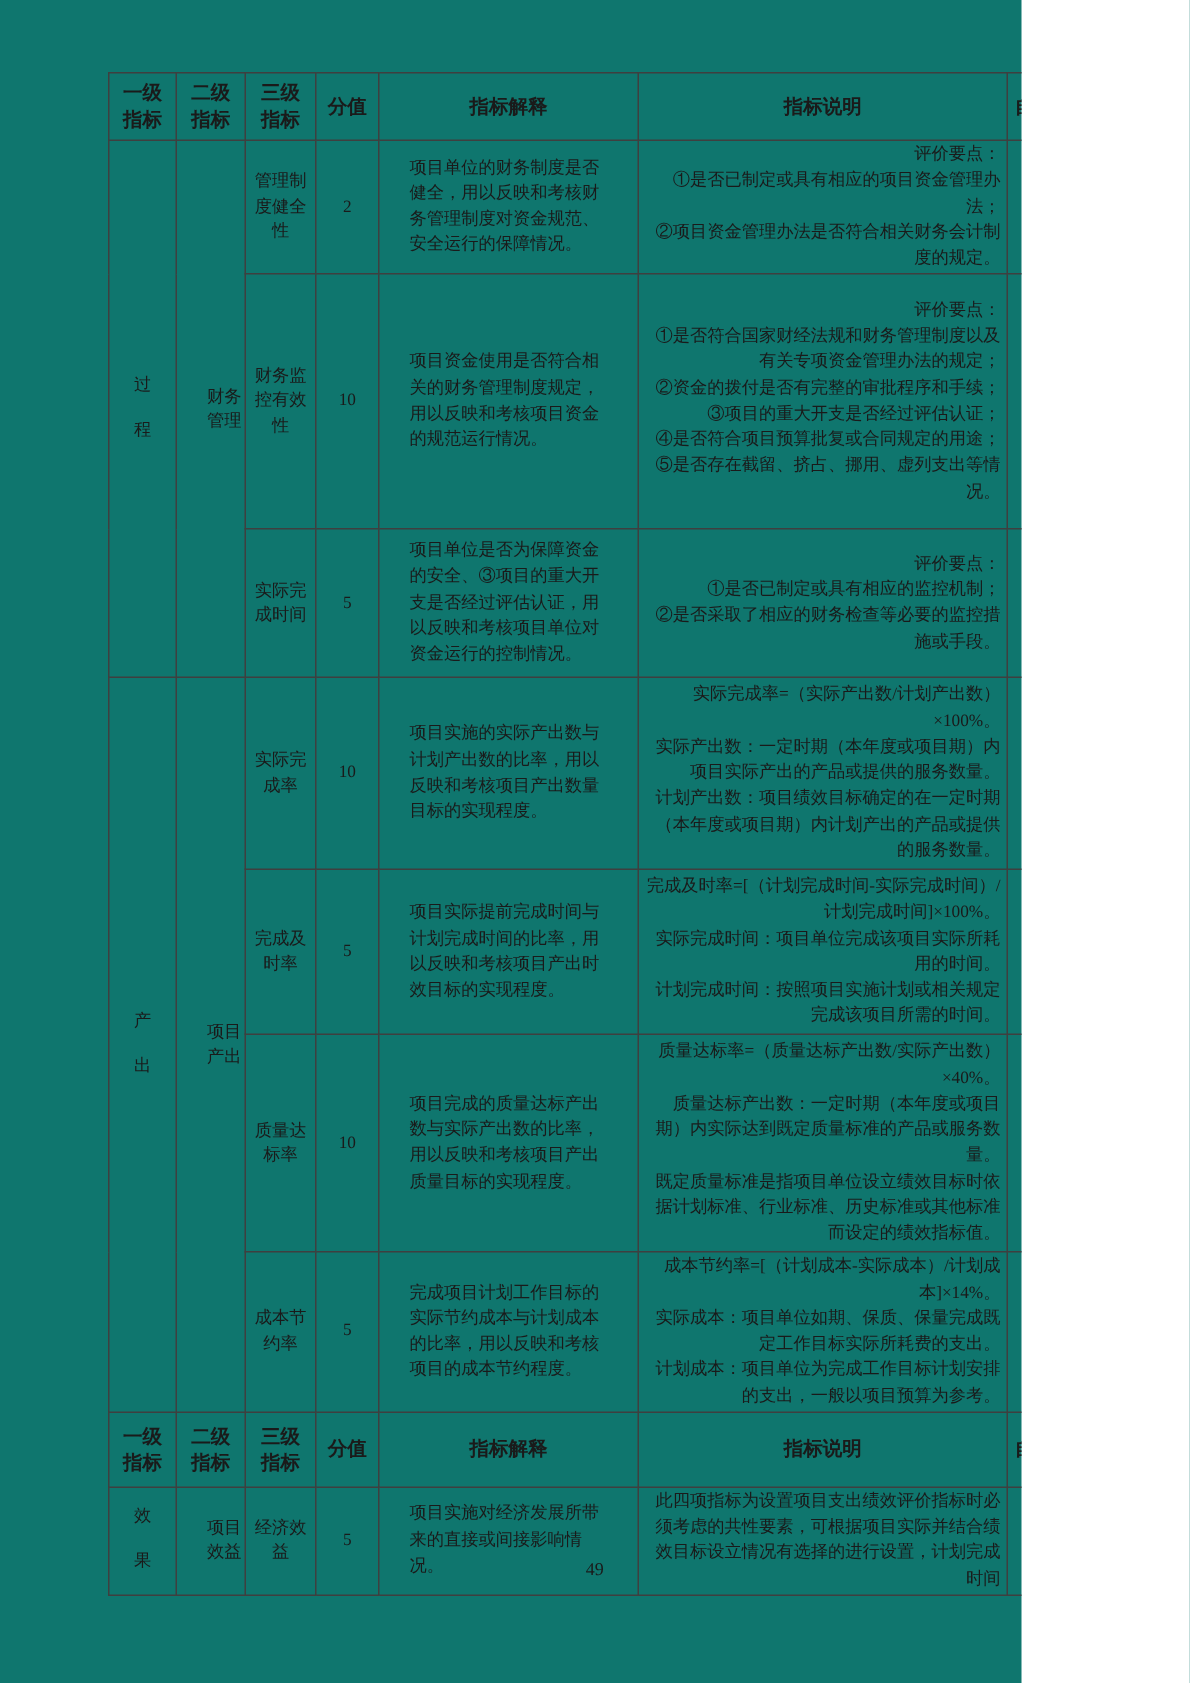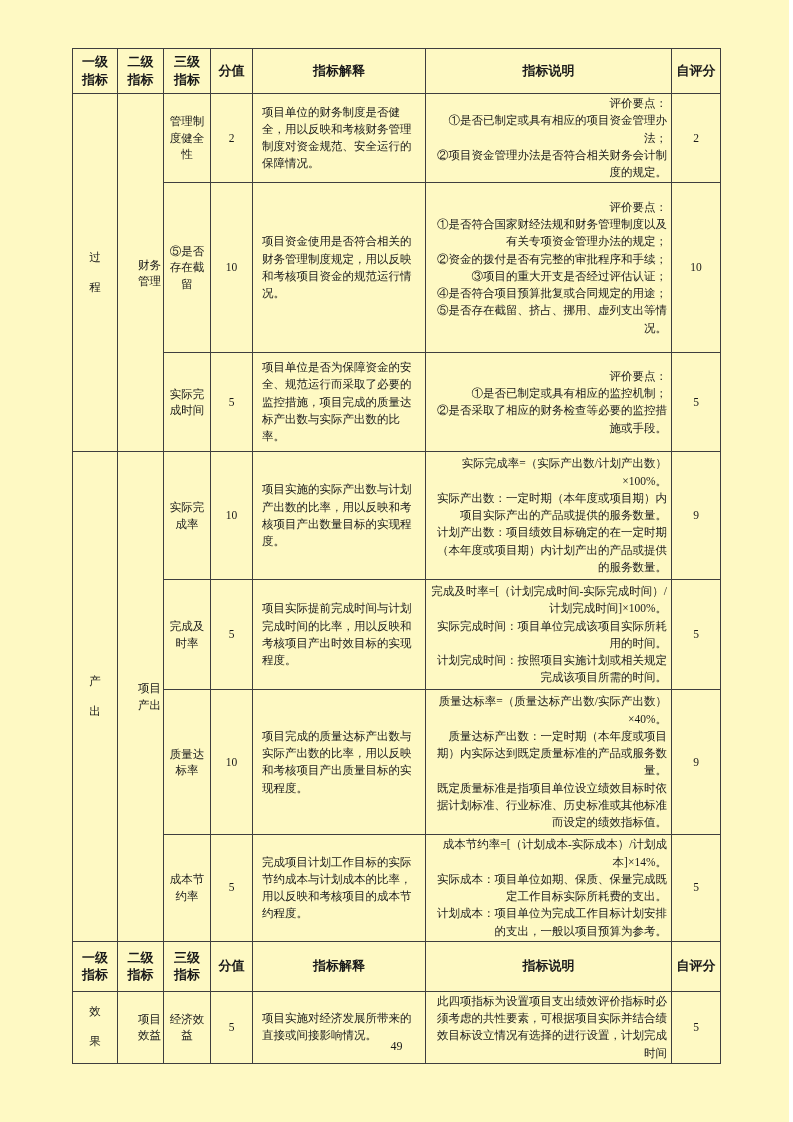--- a/index.html
+++ b/index.html
@@ -3,23 +3,23 @@
 <meta charset="utf-8">
 <style>
   html, body {
     margin: 0;
     padding: 0;
     background: #ffffff;
     font-family: "Liberation Serif", "DejaVu Serif", serif;
   }
   .page {
     position: relative;
-    width: 789px;
+    width: 681px;
     height: 1122px;
-    background: #fef9c3;
+    background: #0f766e;
     overflow: hidden;
   }
   table.indicator-table {
     position: absolute;
     left: 72px;
     top: 48px;
     width: 648px;
     border-collapse: collapse;
     table-layout: fixed;
   }
@@ -60,21 +60,21 @@
     line-height: 1.45;
     padding: 0 3px;
     font-family: Liberation Serif, serif;
   }
   td.c-score, td.c-self {
     text-align: center;
     padding: 0 2px;
   }
   td.c-expl {
     text-align: left;
-    padding: 1px 9px;
+    padding: 1px 20px;
     line-height: 1.5;
   }
   td.c-desc {
     text-align: right;
     padding: 1px 4px;
     line-height: 1.5;
     white-space: pre-line;
   }
   .page-number {
     position: absolute;
@@ -123,36 +123,36 @@
       <td class="c-l3">管理制度健全性</td>
       <td class="c-score">2</td>
       <td class="c-expl">项目单位的财务制度是否健全，用以反映和考核财务管理制度对资金规范、安全运行的保障情况。</td>
       <td class="c-desc">评价要点：
 ①是否已制定或具有相应的项目资金管理办法；
 ②项目资金管理办法是否符合相关财务会计制度的规定。</td>
       <td class="c-self">2</td>
     </tr>
 
     <tr style="height:170px">
-      <td class="c-l3">⑤是否存在截留</td>
+      <td class="c-l3">财务监控有效性</td>
       <td class="c-score">10</td>
       <td class="c-expl">项目资金使用是否符合相关的财务管理制度规定，用以反映和考核项目资金的规范运行情况。</td>
       <td class="c-desc">评价要点：
 ①是否符合国家财经法规和财务管理制度以及有关专项资金管理办法的规定；
 ②资金的拨付是否有完整的审批程序和手续；
 ③项目的重大开支是否经过评估认证；
 ④是否符合项目预算批复或合同规定的用途；
 ⑤是否存在截留、挤占、挪用、虚列支出等情况。</td>
       <td class="c-self">10</td>
     </tr>
 
     <tr style="height:99px">
       <td class="c-l3">实际完成时间</td>
       <td class="c-score">5</td>
-      <td class="c-expl">项目单位是否为保障资金的安全、规范运行而采取了必要的监控措施，项目完成的质量达标产出数与实际产出数的比率。</td>
+      <td class="c-expl">项目单位是否为保障资金的安全、③项目的重大开支是否经过评估认证，用以反映和考核项目单位对资金运行的控制情况。</td>
       <td class="c-desc">评价要点：
 ①是否已制定或具有相应的监控机制；
 ②是否采取了相应的财务检查等必要的监控措施或手段。</td>
       <td class="c-self">5</td>
     </tr>
 
     <tr style="height:128px">
       <td class="c-l1" rowspan="4">产
 出</td>
       <td class="c-l2" rowspan="4">项目

